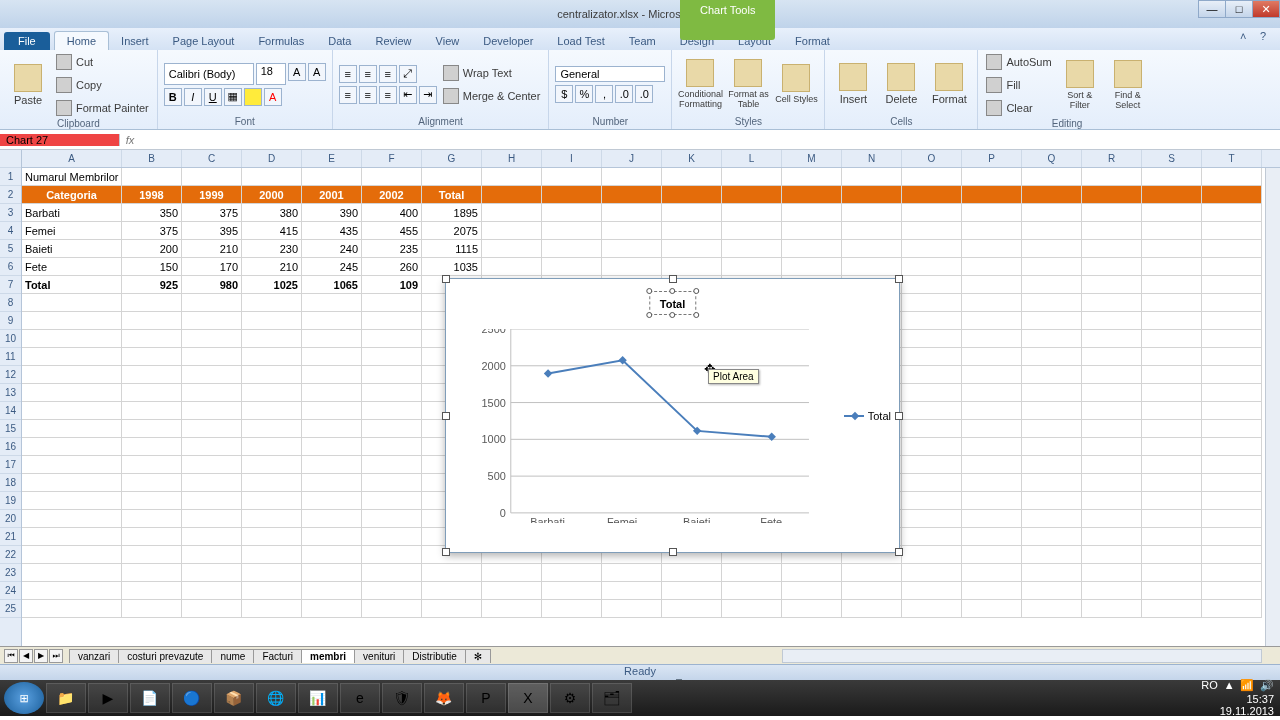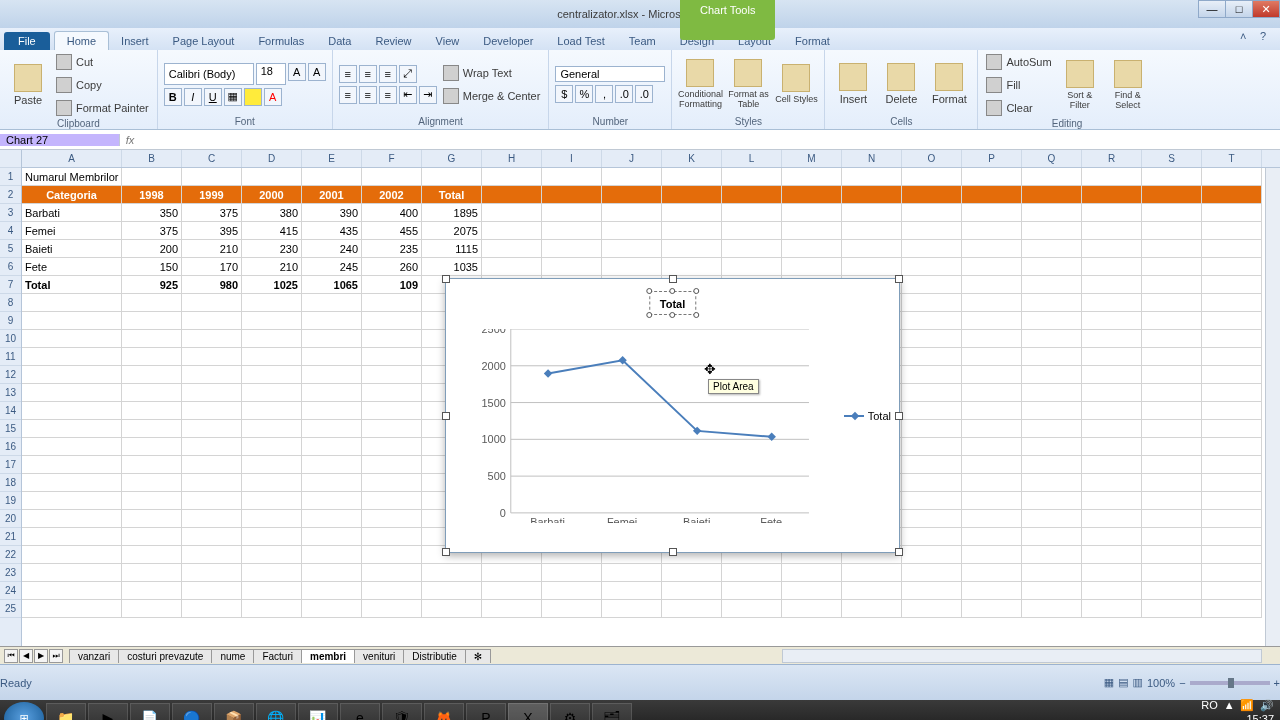--- a/index.html
+++ b/index.html
@@ -31,21 +31,21 @@
 .rstack { display: flex; flex-direction: column; gap: 3px; }
 .font-select { border: 1px solid #9cb3cf; background: #fff; padding: 4px 4px; width: 90px; }
 .font-size { border: 1px solid #9cb3cf; background: #fff; padding: 1px 4px; width: 30px; }
 .sq { width: 18px; height: 18px; border: 1px solid #9cb3cf; display: inline-flex; align-items: center; justify-content: center; background: #f2f6fc; }
 .num-select { border: 1px solid #9cb3cf; background: #fff; padding: 1px 4px; width: 110px; }
 .help-btns { position: absolute; right: 4px; top: -20px; display: flex; gap: 4px; }
 .help-btns div { width: 16px; height: 16px; color: #3b5a82; }
 
 
 .fx-row { height: 20px; border-bottom: 1px solid #c0c9d4; display: flex; align-items: center; }
-.name-box { width: 120px; border-right: 1px solid #c0c9d4; padding-left: 6px; background: #c4b5fd; }
+.name-box { width: 120px; border-right: 1px solid #c0c9d4; padding-left: 6px; background: #ef4444; }
 .fx-label { width: 20px; text-align: center; font-style: italic; color: #777; }
 .fx-input { flex: 1; background: #fff; }
 
 
 .grid-wrap { position: relative; height: 496px; overflow: hidden; background: #fff; display: flex; }
 .rowhdrs { width: 22px; background: #e4ecf7; border-right: 1px solid #b5c5d9; }
 .rowhdrs div { height: 18px; border-bottom: 1px solid #cdd9e8; text-align: center; color: #3b5a82; line-height: 18px; font-size: 10px;}
 .corner { height: 18px; border-bottom: 1px solid #b5c5d9; background: #e4ecf7; }
 .cols { flex: 1; position: relative; }
 .colhdrs { height: 18px; display: flex; background: #e4ecf7; border-bottom: 1px solid #b5c5d9; }
@@ -76,21 +76,21 @@
 
 .sheet-tabs { height: 18px; background: #ece9d8; border-top: 1px solid #999; display: flex; align-items: center; padding-left: 4px; position: relative; }
 .nav-btns { display: flex; gap: 1px; margin-right: 6px; }
 .nav-btns div { width: 14px; height: 14px; border: 1px solid #999; background: #f4f4f4; font-size: 8px; display:flex; align-items:center; justify-content:center; }
 .stab { padding: 1px 8px; background: #fff; border: 1px solid #999; border-bottom: none; margin-right: -1px; font-size: 10px; }
 .stab.active { background: #fff; font-weight: bold; }
 .stab.inactive { background: #e8e8e8; }
 .h-scroll { position: absolute; right: 18px; width: 480px; height: 14px; background: #e9eef5; border: 1px solid #c0c9d4; }
 
 
-.statusbar { height: 36px; background: linear-gradient(#dbe6f4,#c4d5ea); border-top: 1px solid #9cb3cf; display: flex; align-items: center; padding: 0 0; justify-content: space-between; font-size: 10px; color: #3b5a82; }
+.statusbar { height: 16px; background: linear-gradient(#dbe6f4,#c4d5ea); border-top: 1px solid #9cb3cf; display: flex; align-items: center; padding: 0 0; justify-content: space-between; font-size: 10px; color: #3b5a82; flex-direction: column; }
 .zoom { display: flex; align-items: center; gap: 4px; }
 .zoom-slider { width: 80px; height: 4px; background: #aac; position: relative; }
 .zoom-slider::after { content:""; position:absolute; left: 38px; top:-3px; width:6px; height:10px; background:#678; }
 
 
 .taskbar { height: 36px; background: linear-gradient(#3a3a3a,#1a1a1a); display: flex; align-items: center; padding: 0 4px; gap: 2px; position: relative; }
 .start { width: 40px; height: 32px; border-radius: 50%; background: radial-gradient(circle,#5aa0e0,#1a5e9a); display:flex; align-items:center; justify-content:center; }
 .task-ico { width: 40px; height: 30px; background: rgba(255,255,255,0.08); border: 1px solid rgba(255,255,255,0.12); display:flex; align-items:center; justify-content:center; font-size:14px; }
 .tray { position: absolute; right: 6px; color: #fff; display: flex; flex-direction: column; align-items: flex-end; font-size: 10px; margin-left: 24px; }
 .tray-icons { display: flex; gap: 6px; margin-bottom: 1px; }
@@ -943,21 +943,21 @@
             <rect x="144.5" y="28.450000000000017" width="6" height="6" transform="rotate(45 147.5 31.450000000000017)"></rect>
             <rect x="219.5" y="99.49" width="6" height="6" transform="rotate(45 222.5 102.49)"></rect>
             <rect x="294.5" y="105.41000000000001" width="6" height="6" transform="rotate(45 297.5 108.41000000000001)"></rect>
           </g>
       </svg>
       <div class="legend">
         <span class="line"></span>
         <span>Total</span>
       </div>
       <div class="cursor-cross" style="left:258px; top:82px;">✥</div>
-      <div class="tooltip-plotarea" style="left:262px; top:100px;">Plot Area</div>
+      <div class="tooltip-plotarea" style="left:262px; top:90px;">Plot Area</div>
 
       <div class="handle" style="left:-4px;top:-4px"></div>
         <div class="handle" style="right:-4px;top:-4px"></div>
         <div class="handle" style="left:-4px;bottom:-4px"></div>
         <div class="handle" style="right:-4px;bottom:-4px"></div>
       <div class="handle" style="left:50%;margin-left:-4px;top:-4px"></div>
         <div class="handle" style="left:50%;margin-left:-4px;bottom:-4px"></div>
       <div class="handle" style="top:50%;margin-top:-4px;left:-4px"></div>
         <div class="handle" style="top:50%;margin-top:-4px;right:-4px"></div>
     </div>

